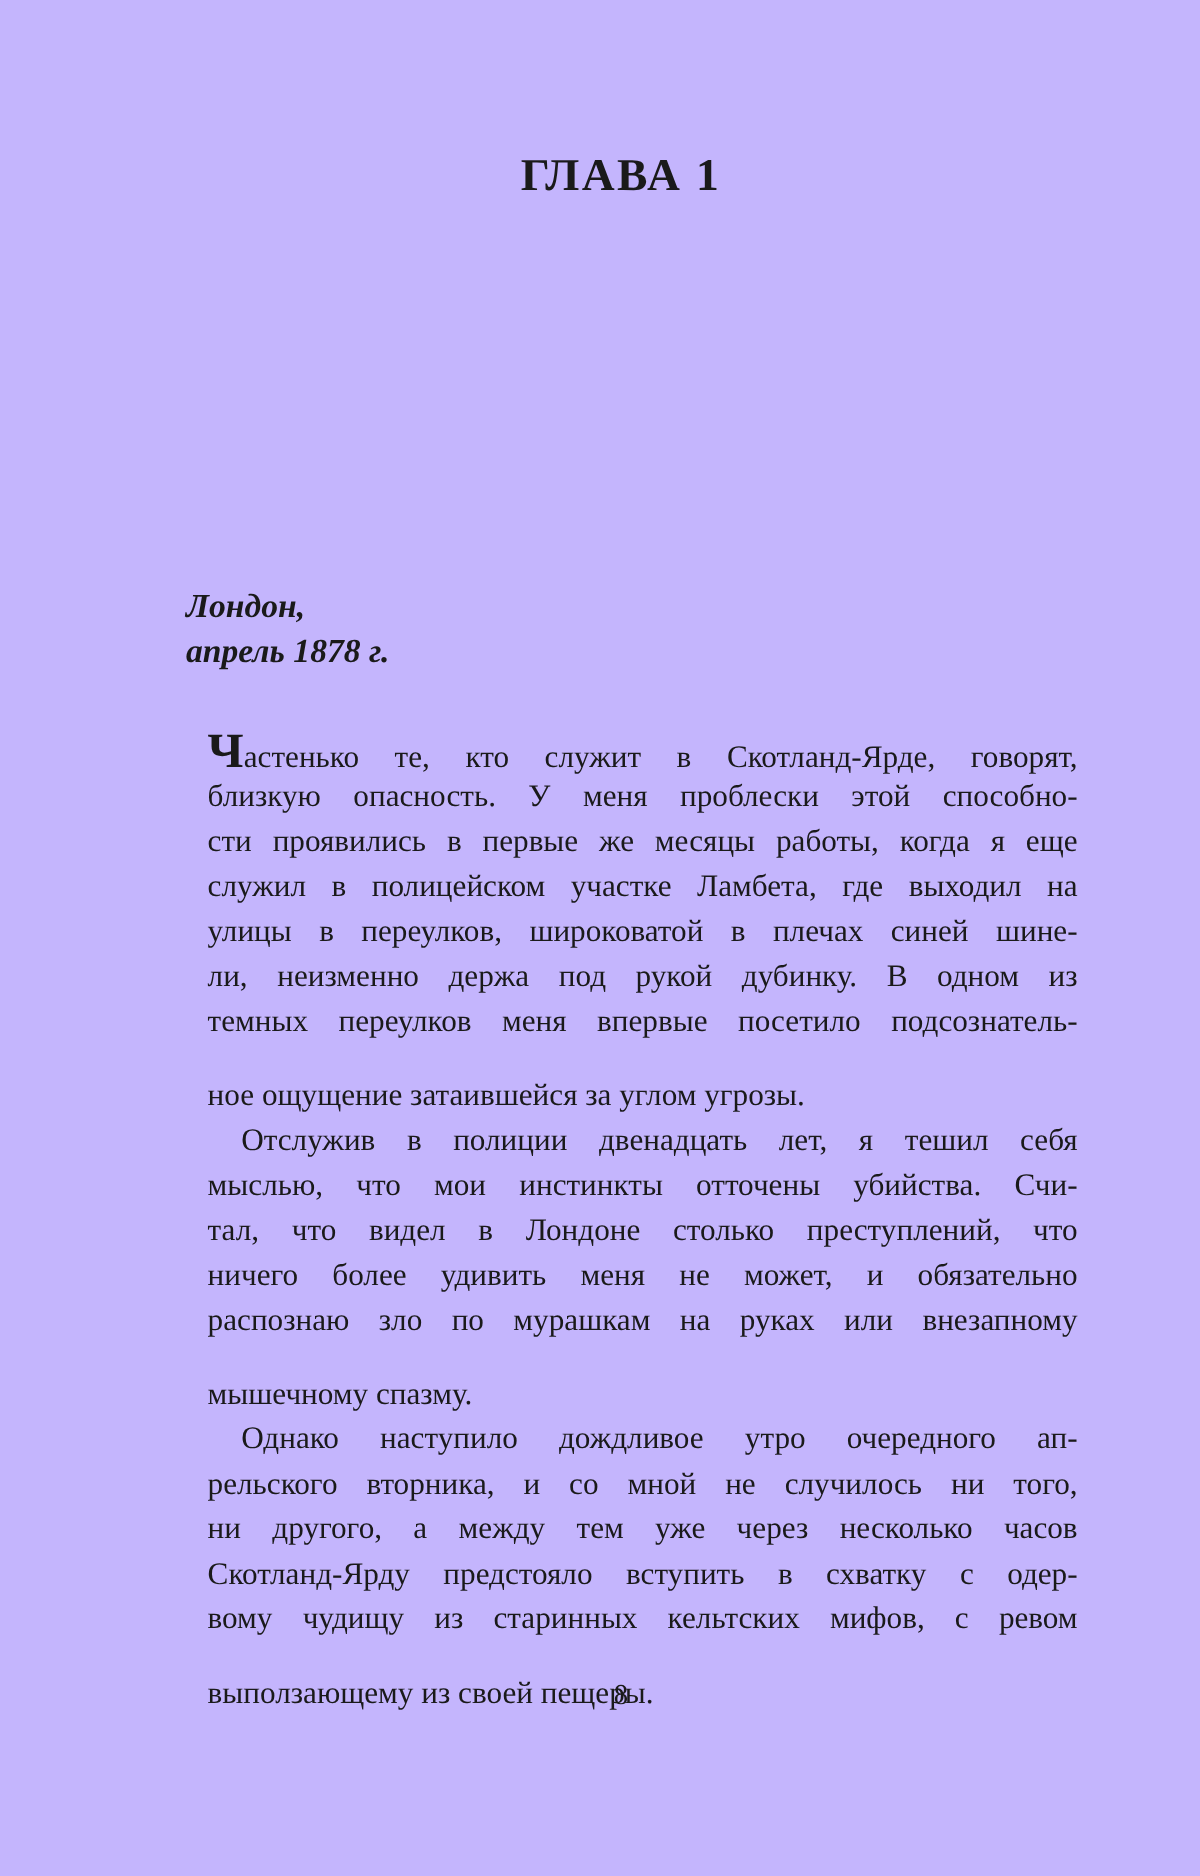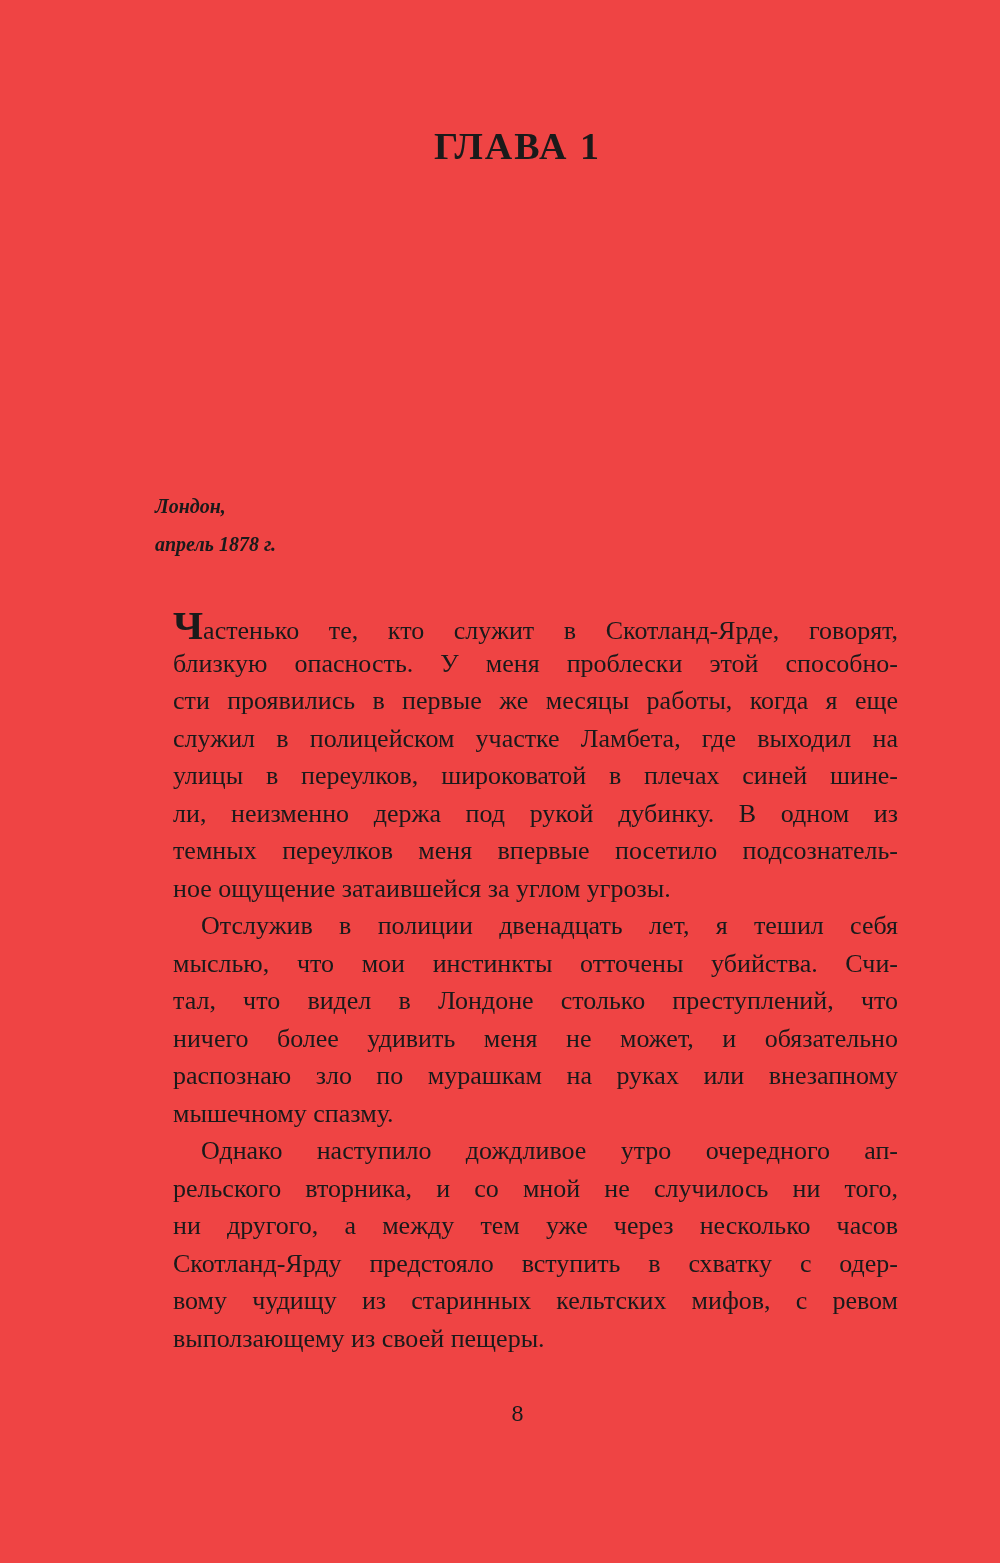--- a/index.html
+++ b/index.html
@@ -1,20 +1,20 @@
 <!DOCTYPE html>
 <html><head>
 <meta charset="utf-8">
 <style>
   html, body { margin: 0; padding: 0; background: #ffffff; }
   .page {
     position: relative;
     width: 1000px;
     height: 1563px;
-    background: #ef4444;
+    background: #c4b5fd;
     color: #1a1a1a;
     font-family: "Liberation Serif", serif;
     overflow: hidden;
   }
   .title {
     position: absolute;
     top: 126px;
     left: 155px;
     width: 725px;
     margin: 0;
@@ -24,39 +24,40 @@
     letter-spacing: 2px;
     line-height: 40px;
   }
   .dateline {
     position: absolute;
     top: 487px;
     left: 155px;
     width: 725px;
     font-style: italic;
     font-weight: bold;
-    font-size: 20px;
+    font-size: 28px;
     line-height: 38px;
   }
   .body-text {
     position: absolute;
     top: 607px;
     left: 173px;
     width: 725px;
   }
   .line {
     font-size: 26px;
     line-height: 37.5px;
     height: 37.5px;
     text-align: justify;
     text-align-last: justify;
     overflow: visible;
   }
   .line.last {
     text-align-last: left;
+    margin-top: 24px;
   }
   .line.indent {
     text-indent: 28px;
   }
   .dropcap {
     font-size: 41px;
     font-weight: bold;
     line-height: 37.5px;
   }
   .pagenum {

